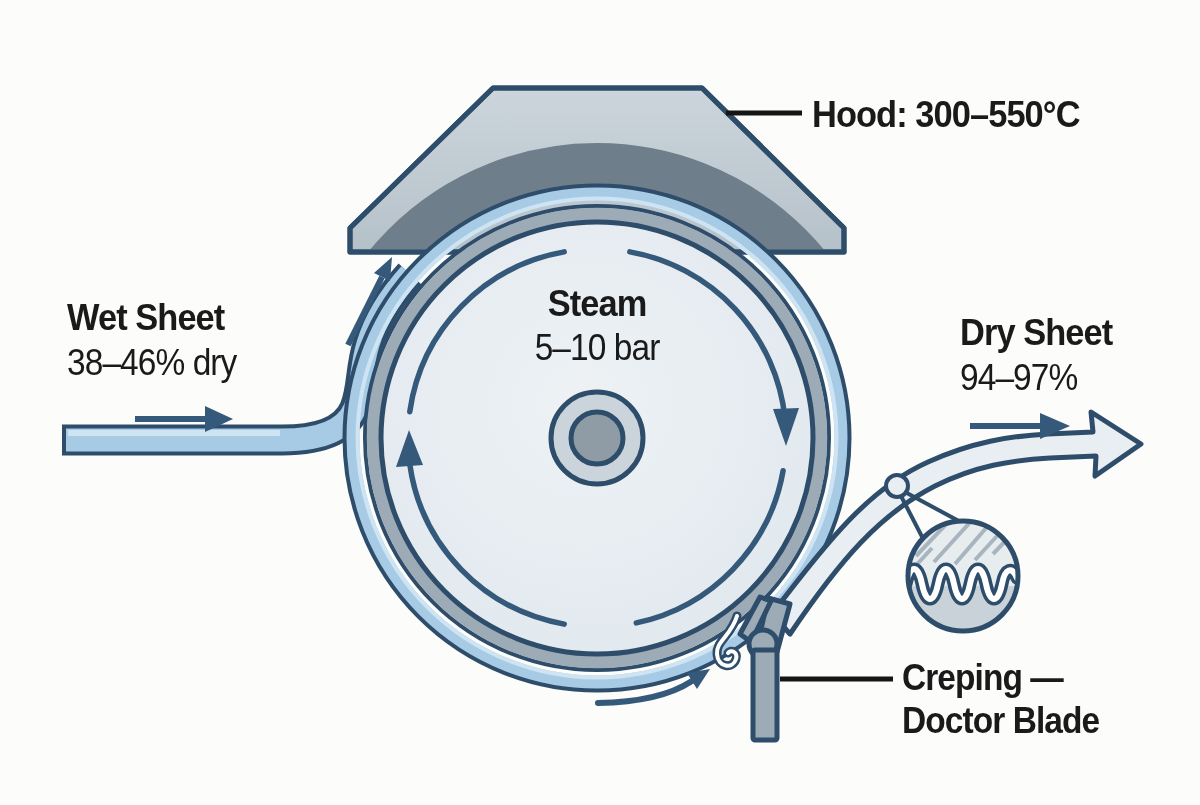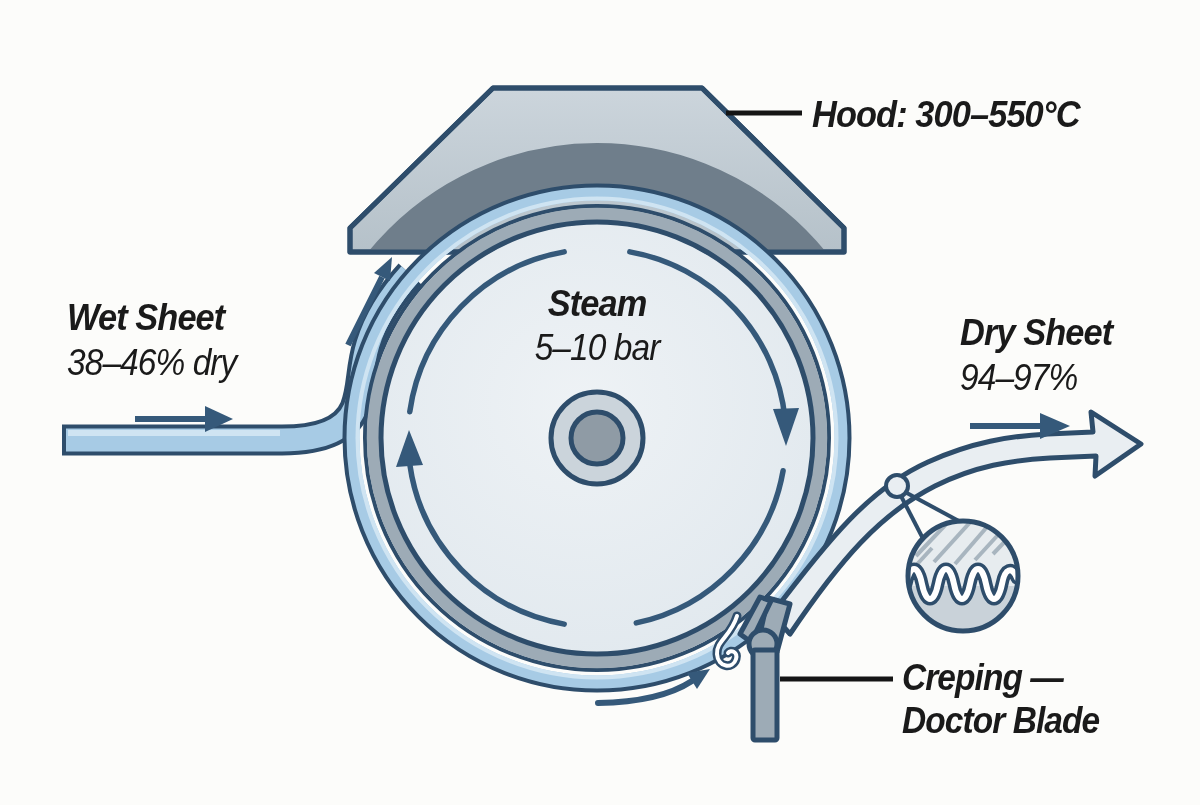--- a/index.html
+++ b/index.html
@@ -1,21 +1,21 @@
 <!DOCTYPE html>
 <html style="--background: #fcfcfa; --text: #1a1a1a; --outline-dark: #2e4d6b; --sheet-blue: #a7cbe5; --sheet-highlight: #cfe4f2; --shell-gray: #9dabb6; --cylinder-interior-edge: #dfe7ed; --cylinder-interior-center: #eef2f5; --hood-face-top: #ccd5dc; --hood-face-bottom: #b5c1c9; --hood-inner-band: #6f7e8b; --hub-outer: #cbd4db; --hub-inner: #8f9ba5; --arrow-dark: #35597a; --dry-sheet-fill: #e9eef2; --leader-line: #151515; --inset-top: #e7ecef; --inset-bottom: #c9d2d9; --inset-hatch: #a8b5bf; --wave-core: #ffffff;"><head>
 <meta charset="utf-8">
 <style>
   html,body{margin:0;padding:0;}
   body{
     width:1200px;height:805px;overflow:hidden;
     background:var(--background,#fcfcfa);
     font-family:"Liberation Sans",sans-serif;
   }
-  #stage{position:relative;width:1200px;height:805px;font-style:italic;}
+  #stage{position:relative;width:1200px;height:805px;}
   #scene{position:absolute;left:0;top:0;}
   .lbl{
     position:absolute;color:var(--text,#1a1a1a);
     transform:scaleX(.93);transform-origin:left top;
     letter-spacing:-1px;white-space:nowrap;line-height:45px;
   }
   .t1{font-size:37px;font-weight:bold;}
   .t2{font-size:36px;font-weight:normal;}
   .t1b{font-size:36px;font-weight:bold;line-height:43px;}
   #steam-label{text-align:center;transform:translateX(-50%) scaleX(.93);transform-origin:center top;line-height:44px;}

